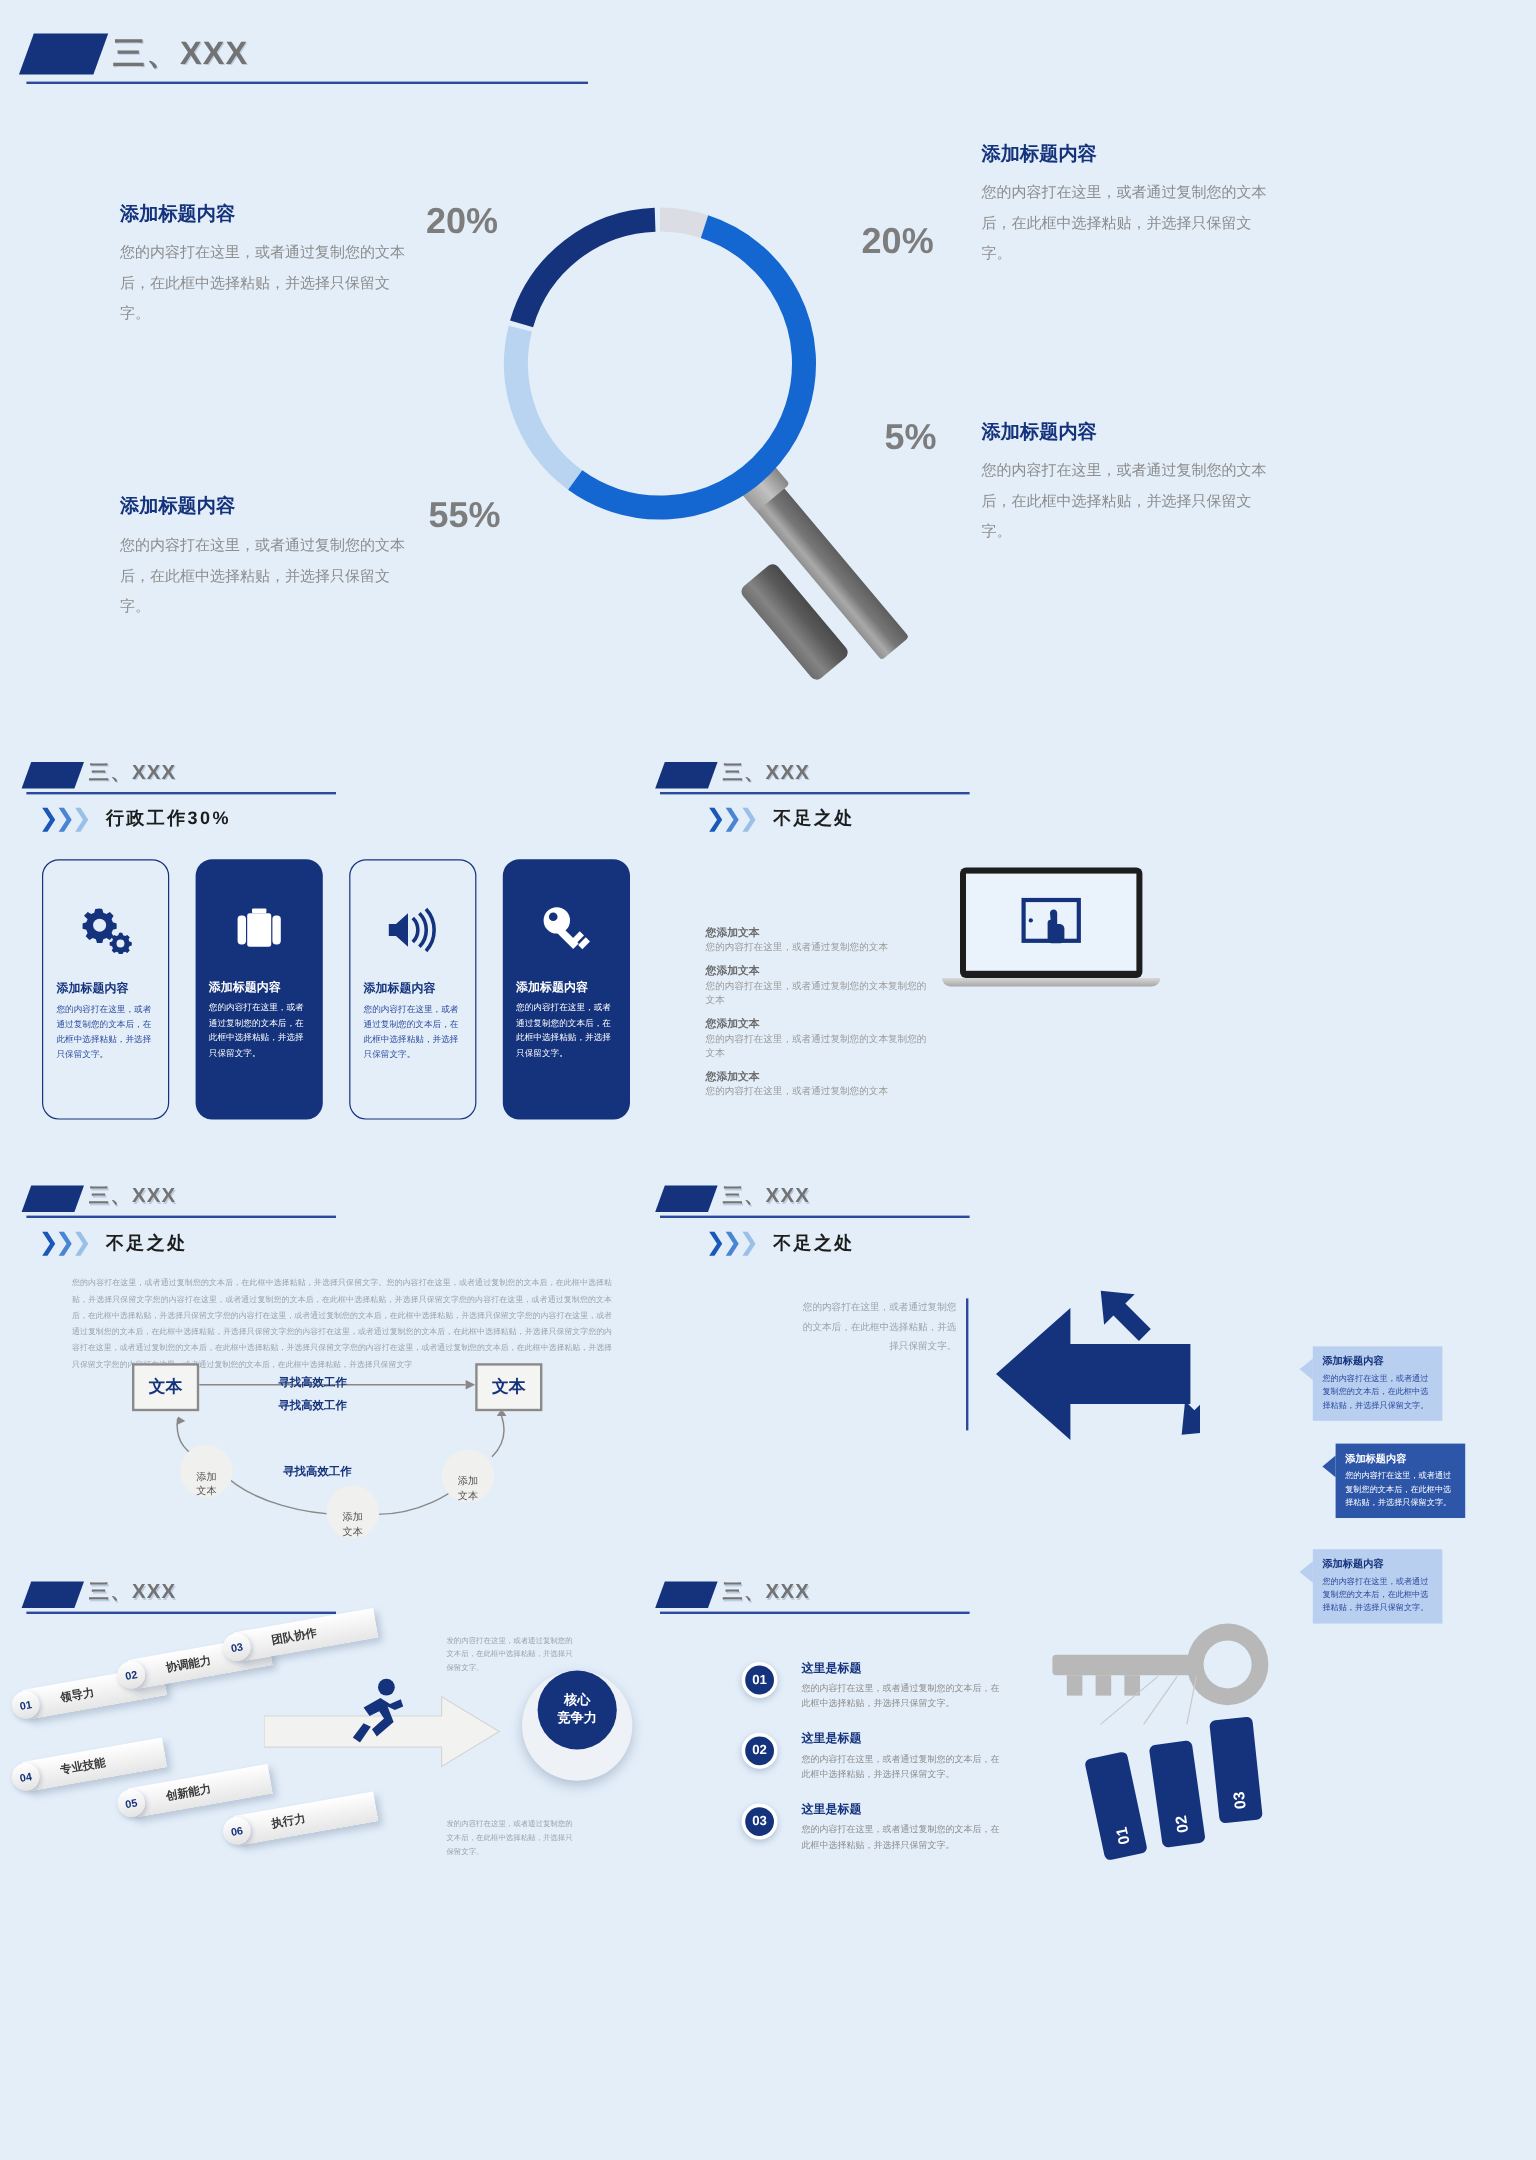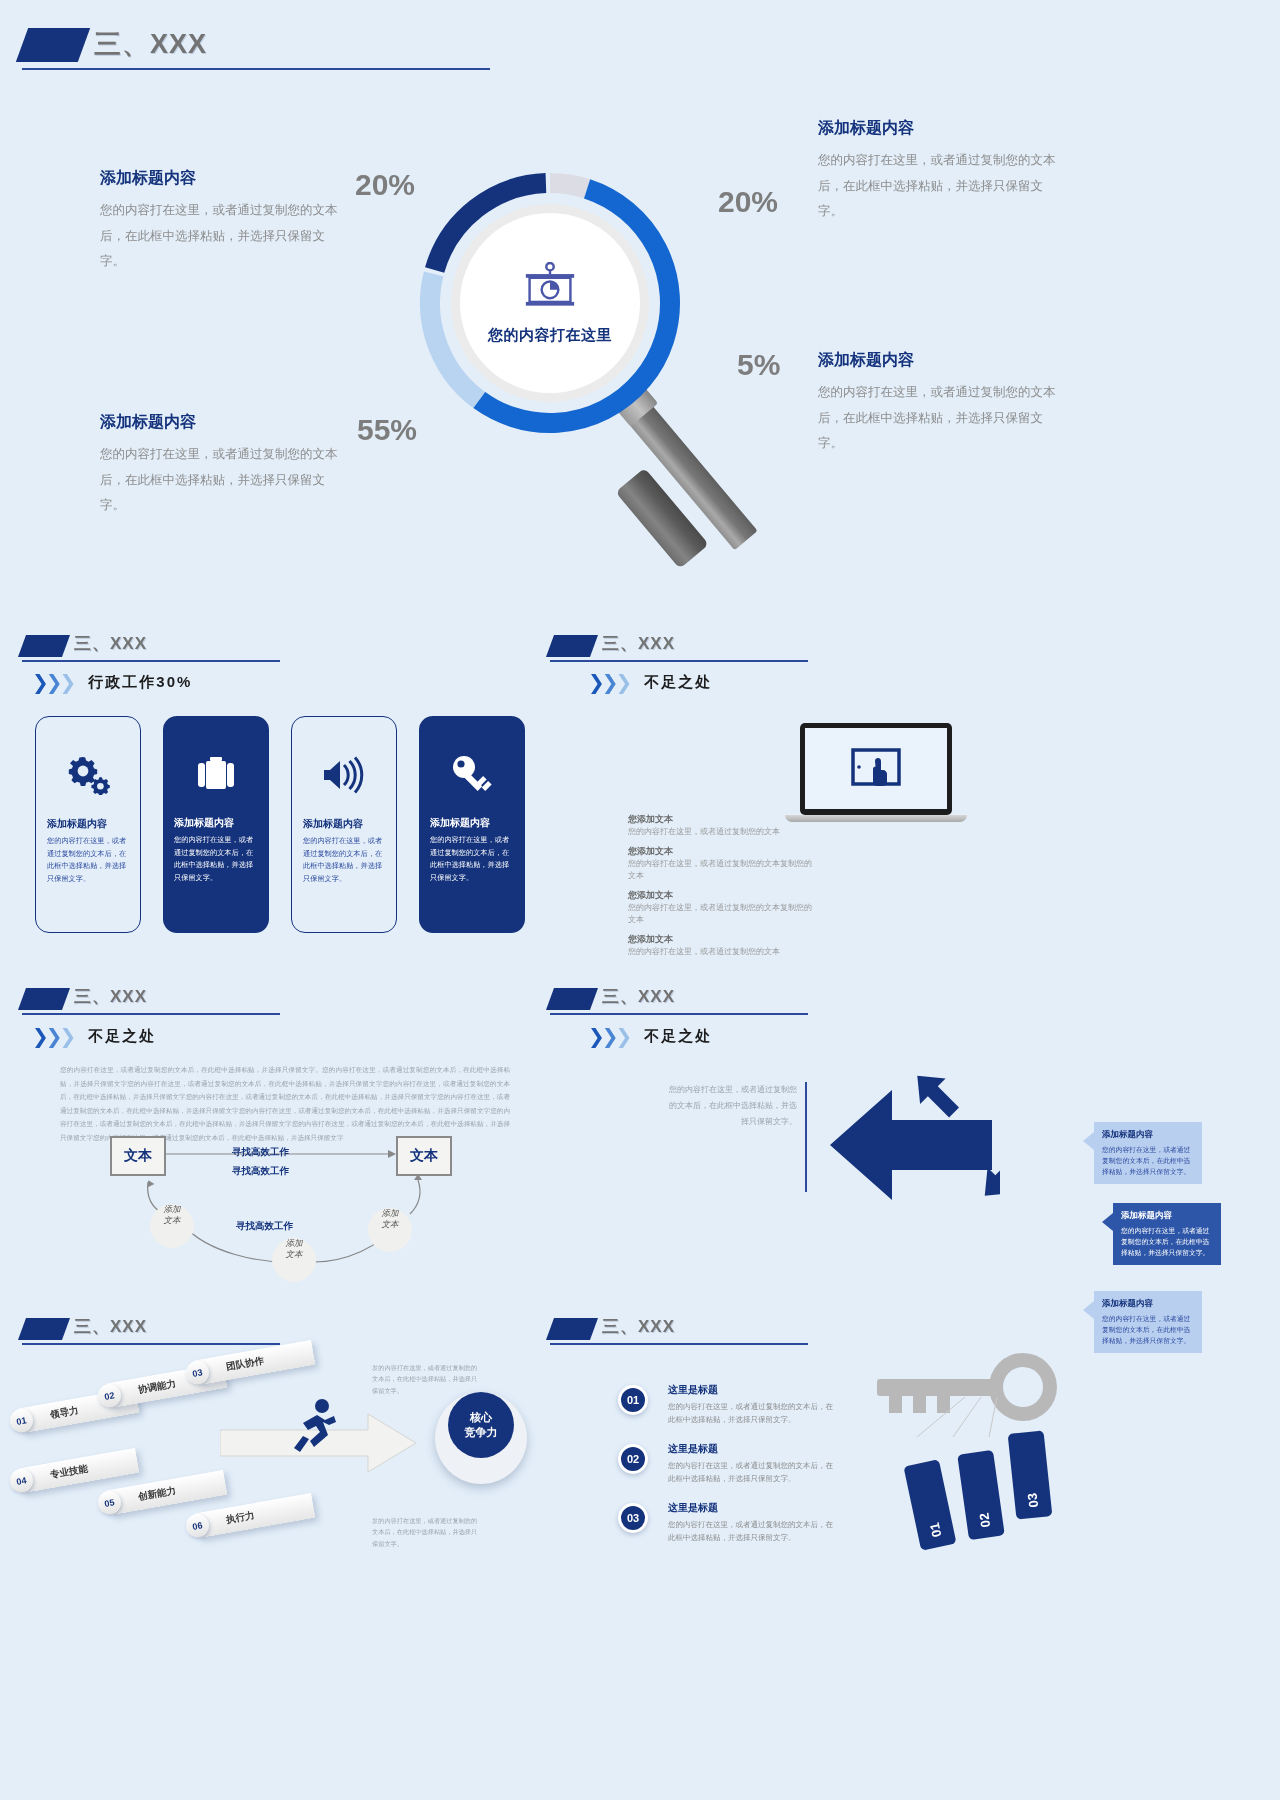--- a/index.html
+++ b/index.html
@@ -126,22 +126,22 @@
 
   .txtbox {
     position: absolute; width: 56px; height: 40px;
     background: #f4f4f2; border: 2px solid #8a8a8a;
     display: flex; align-items: center; justify-content: center;
     font-size: 14px; font-weight: bold; color: #15337c;
   }
   .circ {
     position: absolute; width: 44px; height: 44px; border-radius: 50%;
     background: #f0f0ee;
-    display: flex; flex-direction: column; align-items: center; justify-content: flex-start;
-    font-size: 8.5px; color: #555; line-height: 1.35; text-align: center; font-style: italic;
+    display: flex; flex-direction: column; align-items: center; justify-content: flex-end;
+    font-size: 8.5px; color: #555; line-height: 1.35; text-align: center;
   }
   .flowlbl { position: absolute; font-size: 9.5px; font-weight: bold; color: #15337c; }
 
   
   .callout {
     position: absolute; width: 108px; padding: 7px 8px;
     color: #15337c;
   }
   .callout.lt { background: #b9cff0; }
   .callout.dk { background: #2e56a8; color: #fff; }
@@ -245,32 +245,20 @@
 <div class="donut-wrap">
   <svg class="donut-svg" width="270" height="270" viewBox="0 0 270 270">
 
     <g transform="rotate(-90 135 135)">
       <circle cx="135" cy="135" r="120" fill="none" stroke="#b9d4f0" stroke-width="20" stroke-dasharray="150.8 603.2" stroke-dashoffset="0" transform="rotate(212 135 135)"></circle>
       <circle cx="135" cy="135" r="120" fill="none" stroke="#15337c" stroke-width="20" stroke-dasharray="150.8 603.2" stroke-dashoffset="0" transform="rotate(286 135 135)"></circle>
       <circle cx="135" cy="135" r="120" fill="none" stroke="#dcdce4" stroke-width="20" stroke-dasharray="37.7 716.3" stroke-dashoffset="0" transform="rotate(360 135 135)"></circle>
       <circle cx="135" cy="135" r="120" fill="none" stroke="#1466d0" stroke-width="20" stroke-dasharray="414.7 339.3" stroke-dashoffset="0" transform="rotate(18 135 135)"></circle>
     </g>
   </svg>
-  <div class="donut-inner">
-    <svg class="donut-icon" viewBox="0 0 64 56">
-      <circle cx="32" cy="5" r="4" fill="none" stroke="#4a56a8" stroke-width="2.6"></circle>
-      <line x1="32" y1="9" x2="32" y2="13" stroke="#4a56a8" stroke-width="2.6"></line>
-      <rect x="6" y="13" width="52" height="4" fill="#4a56a8"></rect>
-      <rect x="10" y="17" width="44" height="26" fill="none" stroke="#4a56a8" stroke-width="2.6"></rect>
-      <rect x="6" y="43" width="52" height="4" fill="#4a56a8"></rect>
-      <circle cx="32" cy="30" r="9" fill="none" stroke="#4a56a8" stroke-width="2.6"></circle>
-      <path d="M32 30 L32 21 A9 9 0 0 1 41 30 Z" fill="#4a56a8"></path>
-    </svg>
-    <div class="donut-label">您的内容打在这里</div>
-  </div>
 </div>
 
 <div class="sec-head small" style="left:22px;top:635px;width:258px;">
   <div class="tab"></div>
   <div class="title">三、XXX</div>
   <div class="rule" style="width:258px;"></div>
 </div>
 <div class="sub-head" style="left:32px;top:672px;">
   <span class="chevs">
     <span class="chev c1">❯</span>
@@ -348,21 +336,21 @@
 </div>
 <div class="sub-head" style="left:588px;top:672px;">
   <span class="chevs">
     <span class="chev c1">❯</span>
     <span class="chev c2">❯</span>
     <span class="chev c3">❯</span>
   </span>
   <span class="sub-title">不足之处</span>
 </div>
 
-<div style="position:absolute;left:588px;top:806px;width:190px;margin-left:40px;">
+<div style="position:absolute;left:588px;top:764px;width:190px;">
   <div>
     <div class="lst-t">您添加文本</div>
     <div class="lst-b">您的内容打在这里，或者通过复制您的文本</div>
   </div>
   <div>
     <div class="lst-t">您添加文本</div>
     <div class="lst-b">您的内容打在这里，或者通过复制您的文本复制您的文本</div>
   </div>
   <div>
     <div class="lst-t">您添加文本</div>

